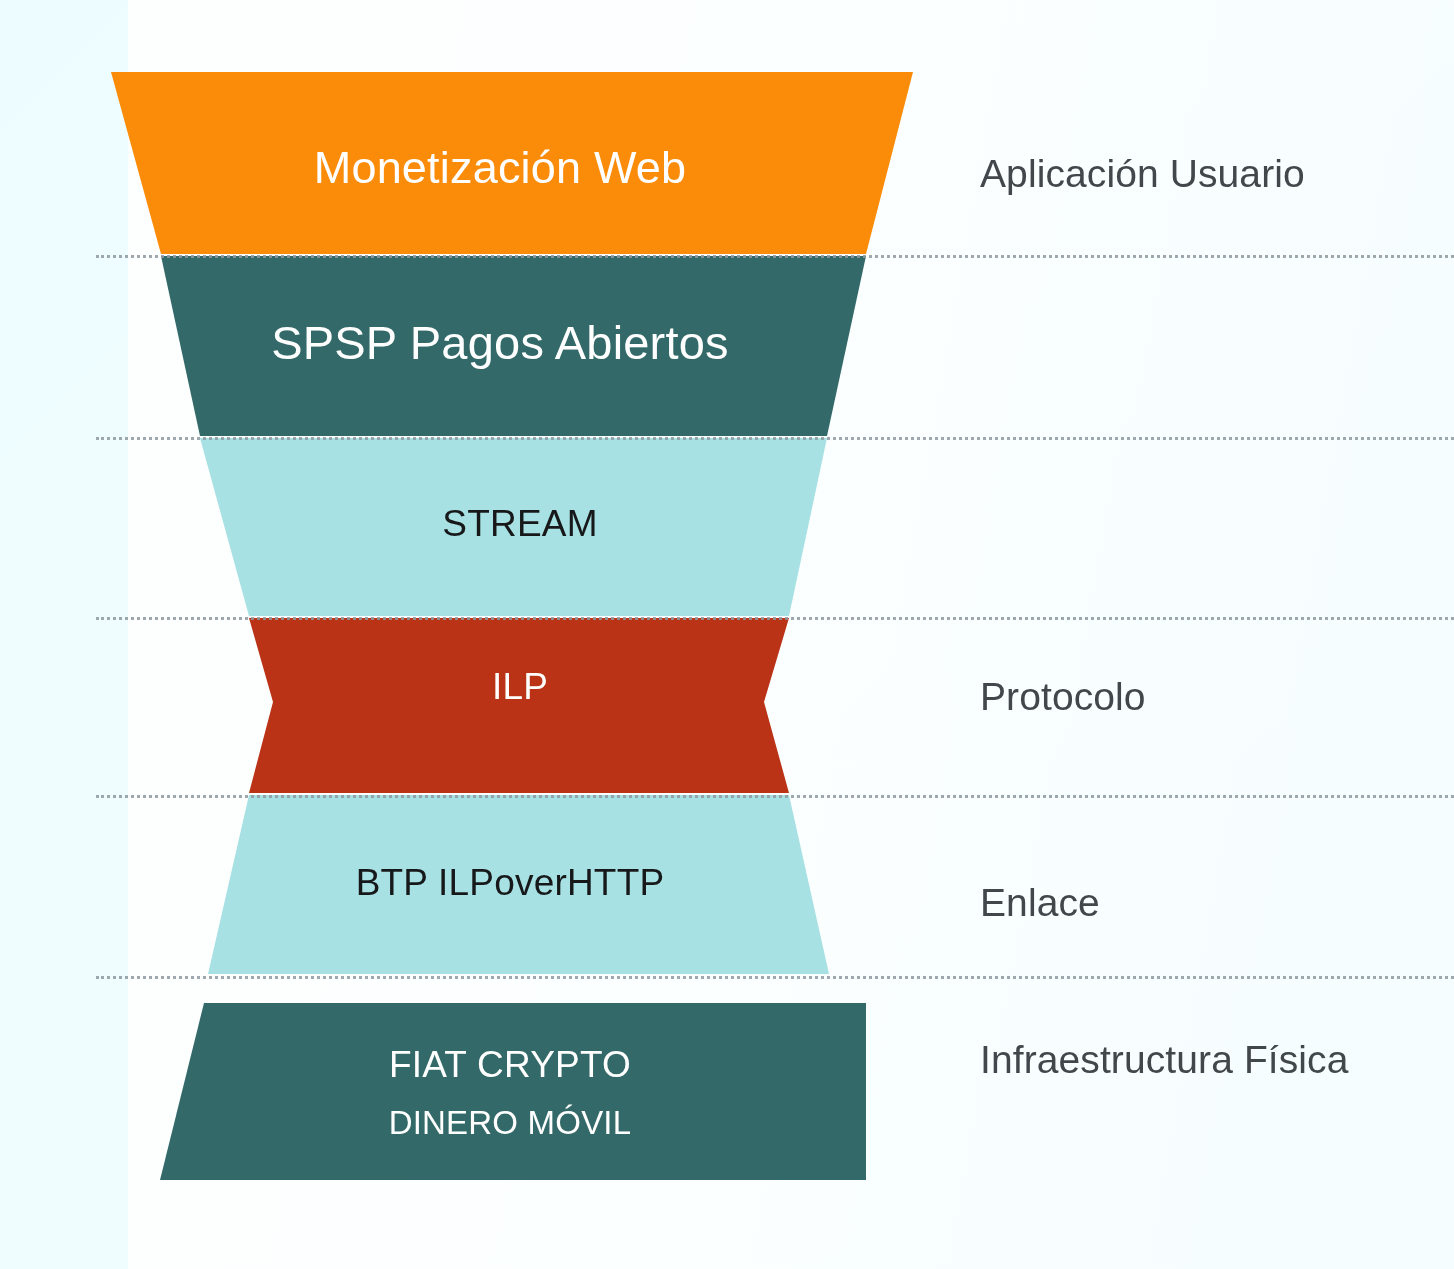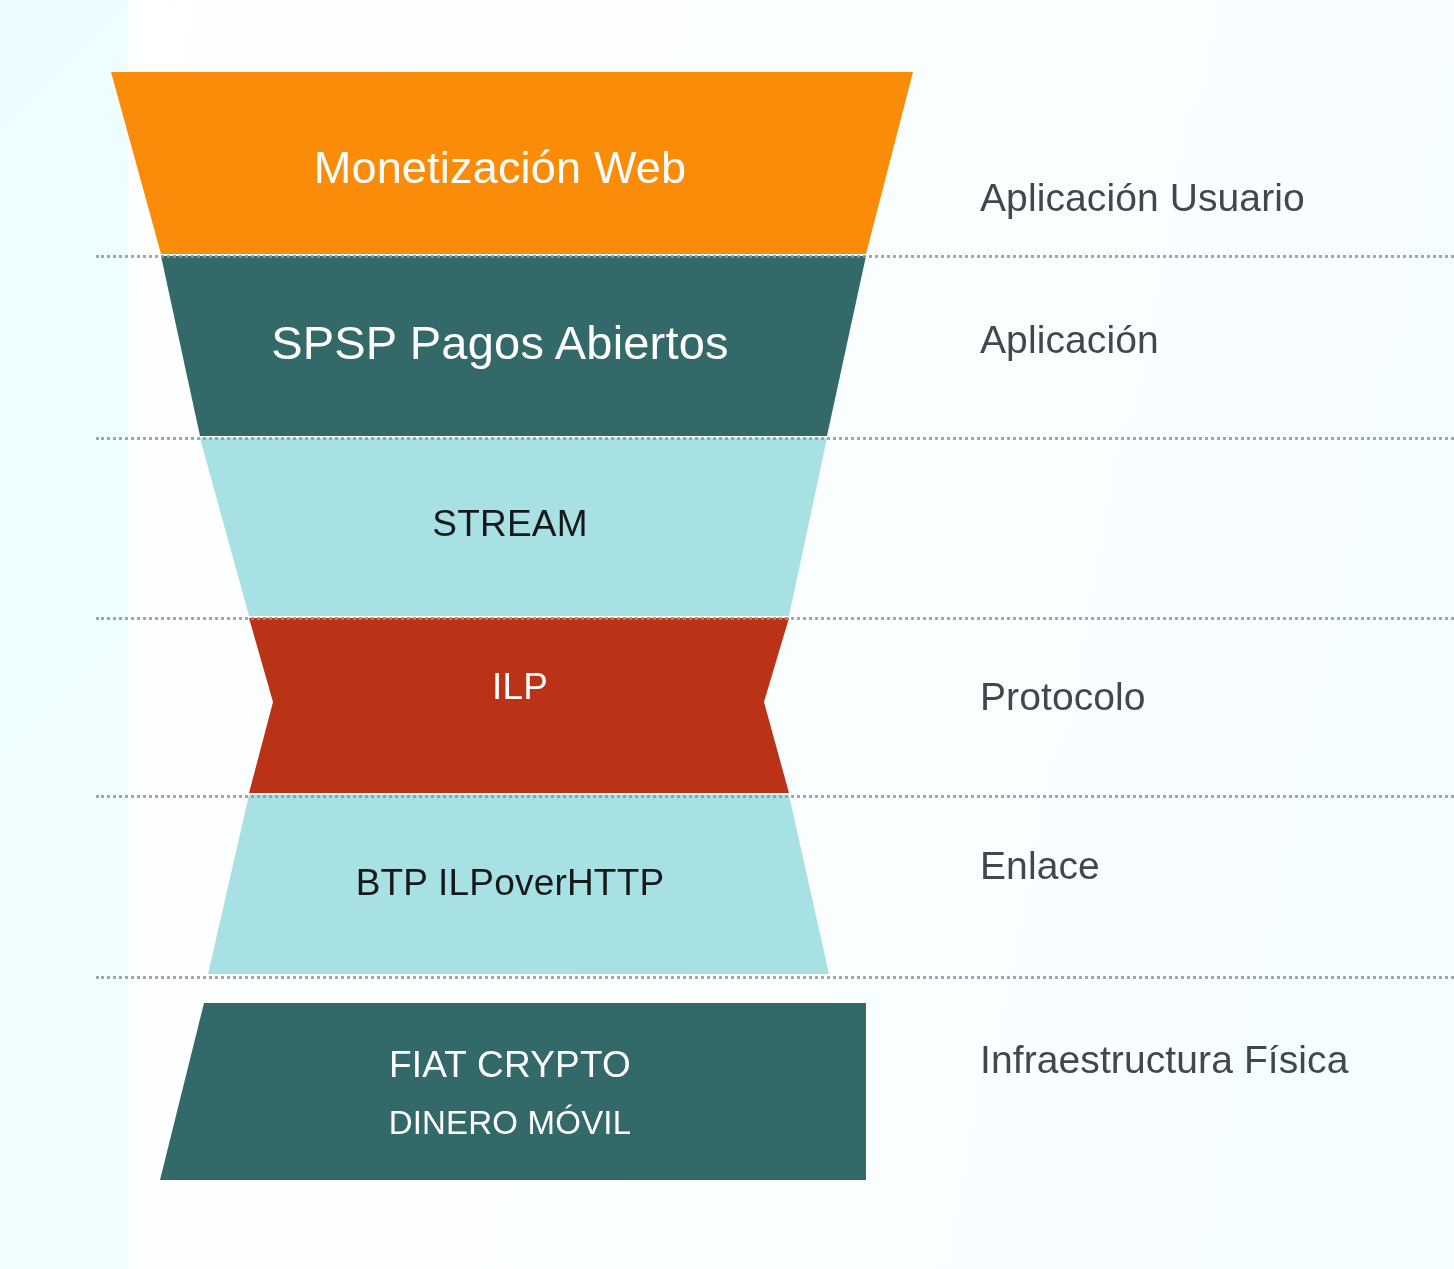--- a/index.html
+++ b/index.html
@@ -67,21 +67,21 @@
 
   .lt-0 {
     left: 160px; width: 680px; top: 142px;
     font-size: 45px; color: #ffffff;
   }
   .lt-1 {
     left: 170px; width: 660px; top: 315px;
     font-size: 47px; color: #ffffff;
   }
   .lt-2 {
-    left: 190px; width: 640px; top: 503px;
+    left: 200px; width: 640px; top: 503px;
     font-size: 37px; color: #16181a;
   }
   .lt-3 {
     left: 220px; width: 600px; top: 666px;
     font-size: 37px; color: #ffffff;
   }
   .lt-4 {
     left: 190px; width: 640px; top: 862px;
     font-size: 37px; color: #16181a;
   }
@@ -97,25 +97,25 @@
   
   .side-label {
     position: absolute;
     left: 980px;
     white-space: nowrap;
     font-size: 39px;
     color: #41474b;
     font-weight: 400;
     letter-spacing: 0.1px;
   }
-  .sl-0 { top: 152px; margin-top: 24px; }
+  .sl-0 { top: 152px; }
   .sl-1 { top: 318px; }
   .sl-2 { top: 497px; }
   .sl-3 { top: 675px; }
-  .sl-4 { top: 844px; }
+  .sl-4 { top: 881px; }
   .sl-5 { top: 1038px; }
 </style>
 </head>
 <body>
 
 <div id="stage">
 
   <div class="panel"></div>
 
   <svg id="funnel-svg" viewBox="0 0 1454 1269" xmlns="http://www.w3.org/2000/svg">
@@ -141,18 +141,17 @@
 
   <div class="layer-text lt-0">Monetización Web</div>
   <div class="layer-text lt-1">SPSP   Pagos Abiertos</div>
   <div class="layer-text lt-2">STREAM</div>
   <div class="layer-text lt-3">ILP</div>
   <div class="layer-text lt-4">BTP  ILPoverHTTP</div>
   <div class="layer-text lt-5a">FIAT   CRYPTO</div>
   <div class="layer-text lt-5b">DINERO MÓVIL</div>
 
   <div class="side-label sl-0">Aplicación Usuario</div>
-  <div class="side-label sl-1">Aplicación</div>
   <div class="side-label sl-3">Protocolo</div>
   <div class="side-label sl-4">Enlace</div>
   <div class="side-label sl-5">Infraestructura Física</div>
 
 </div>
 
 </body></html>

